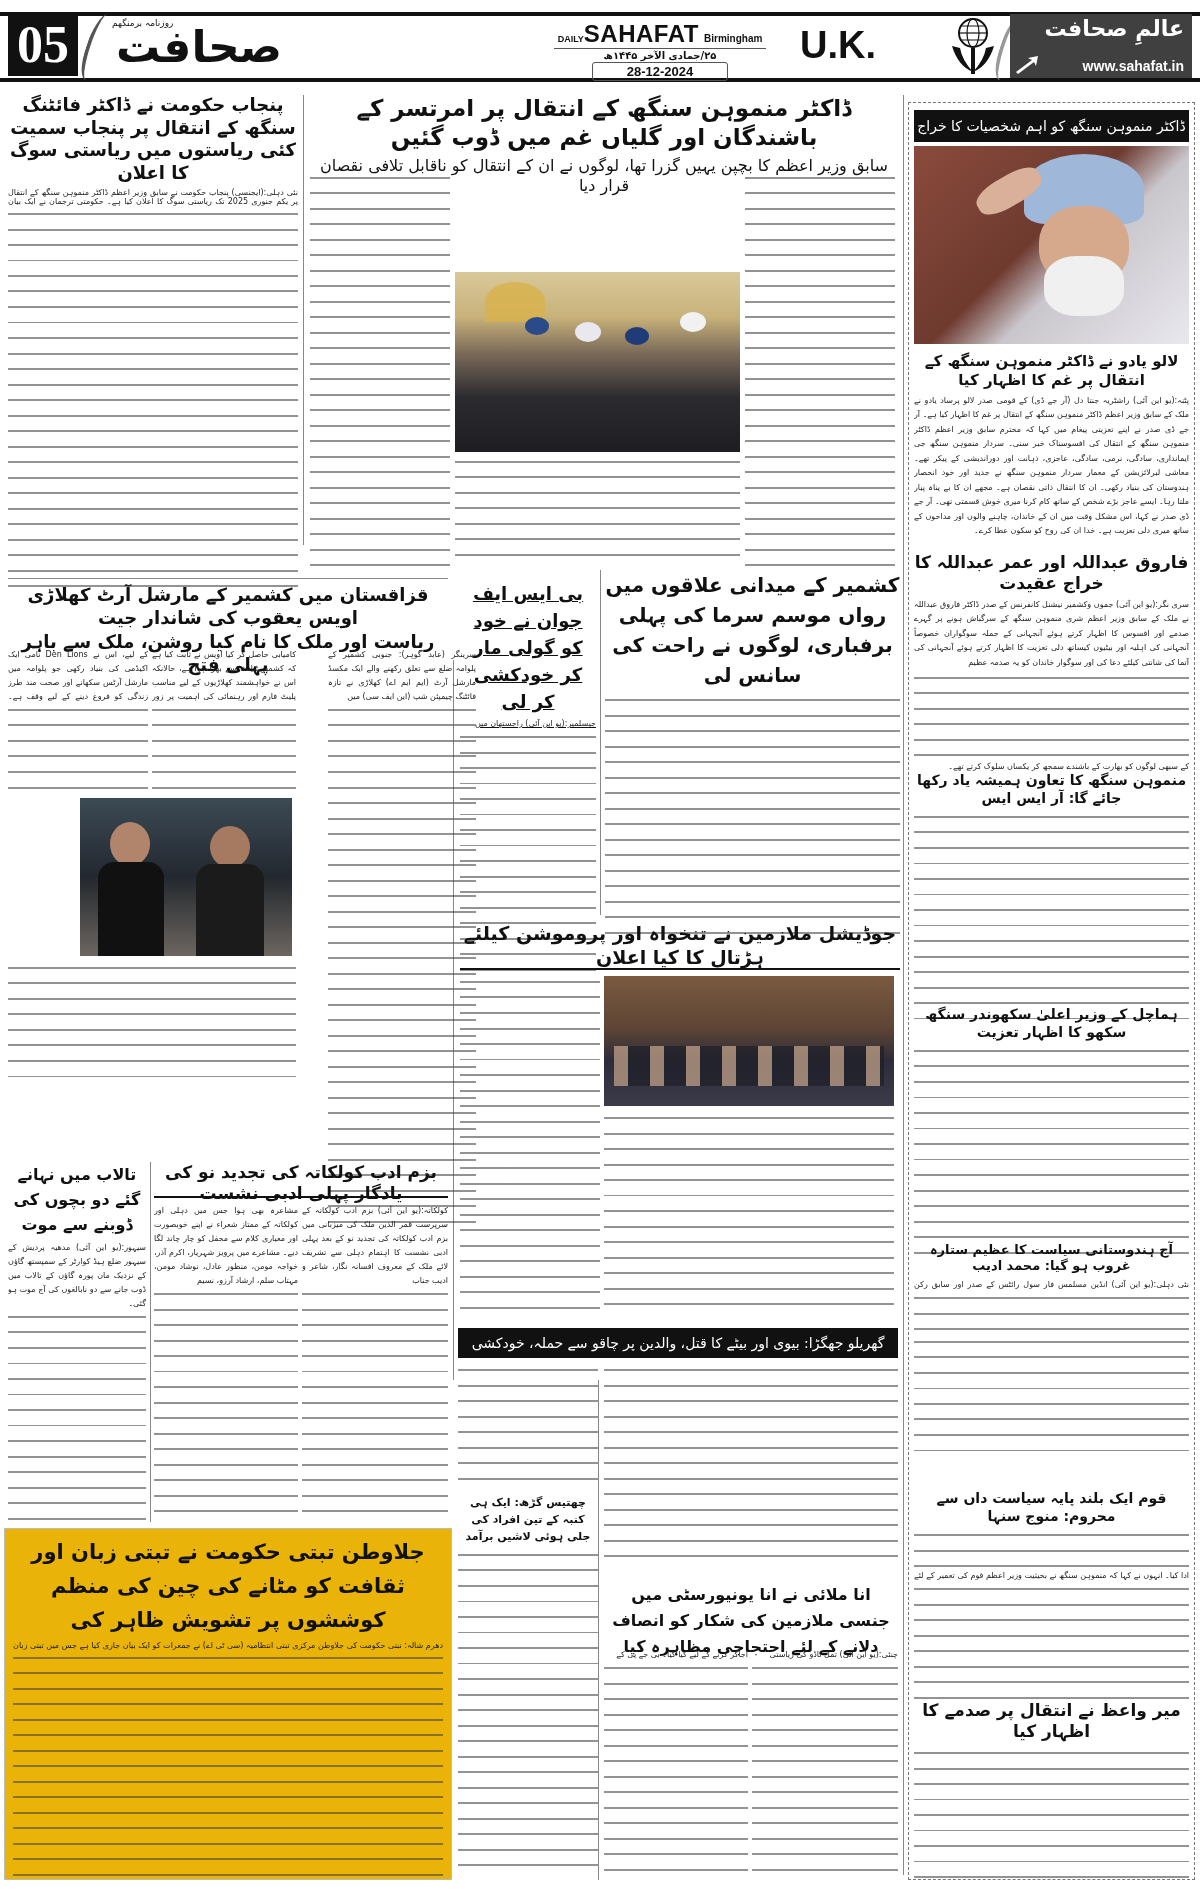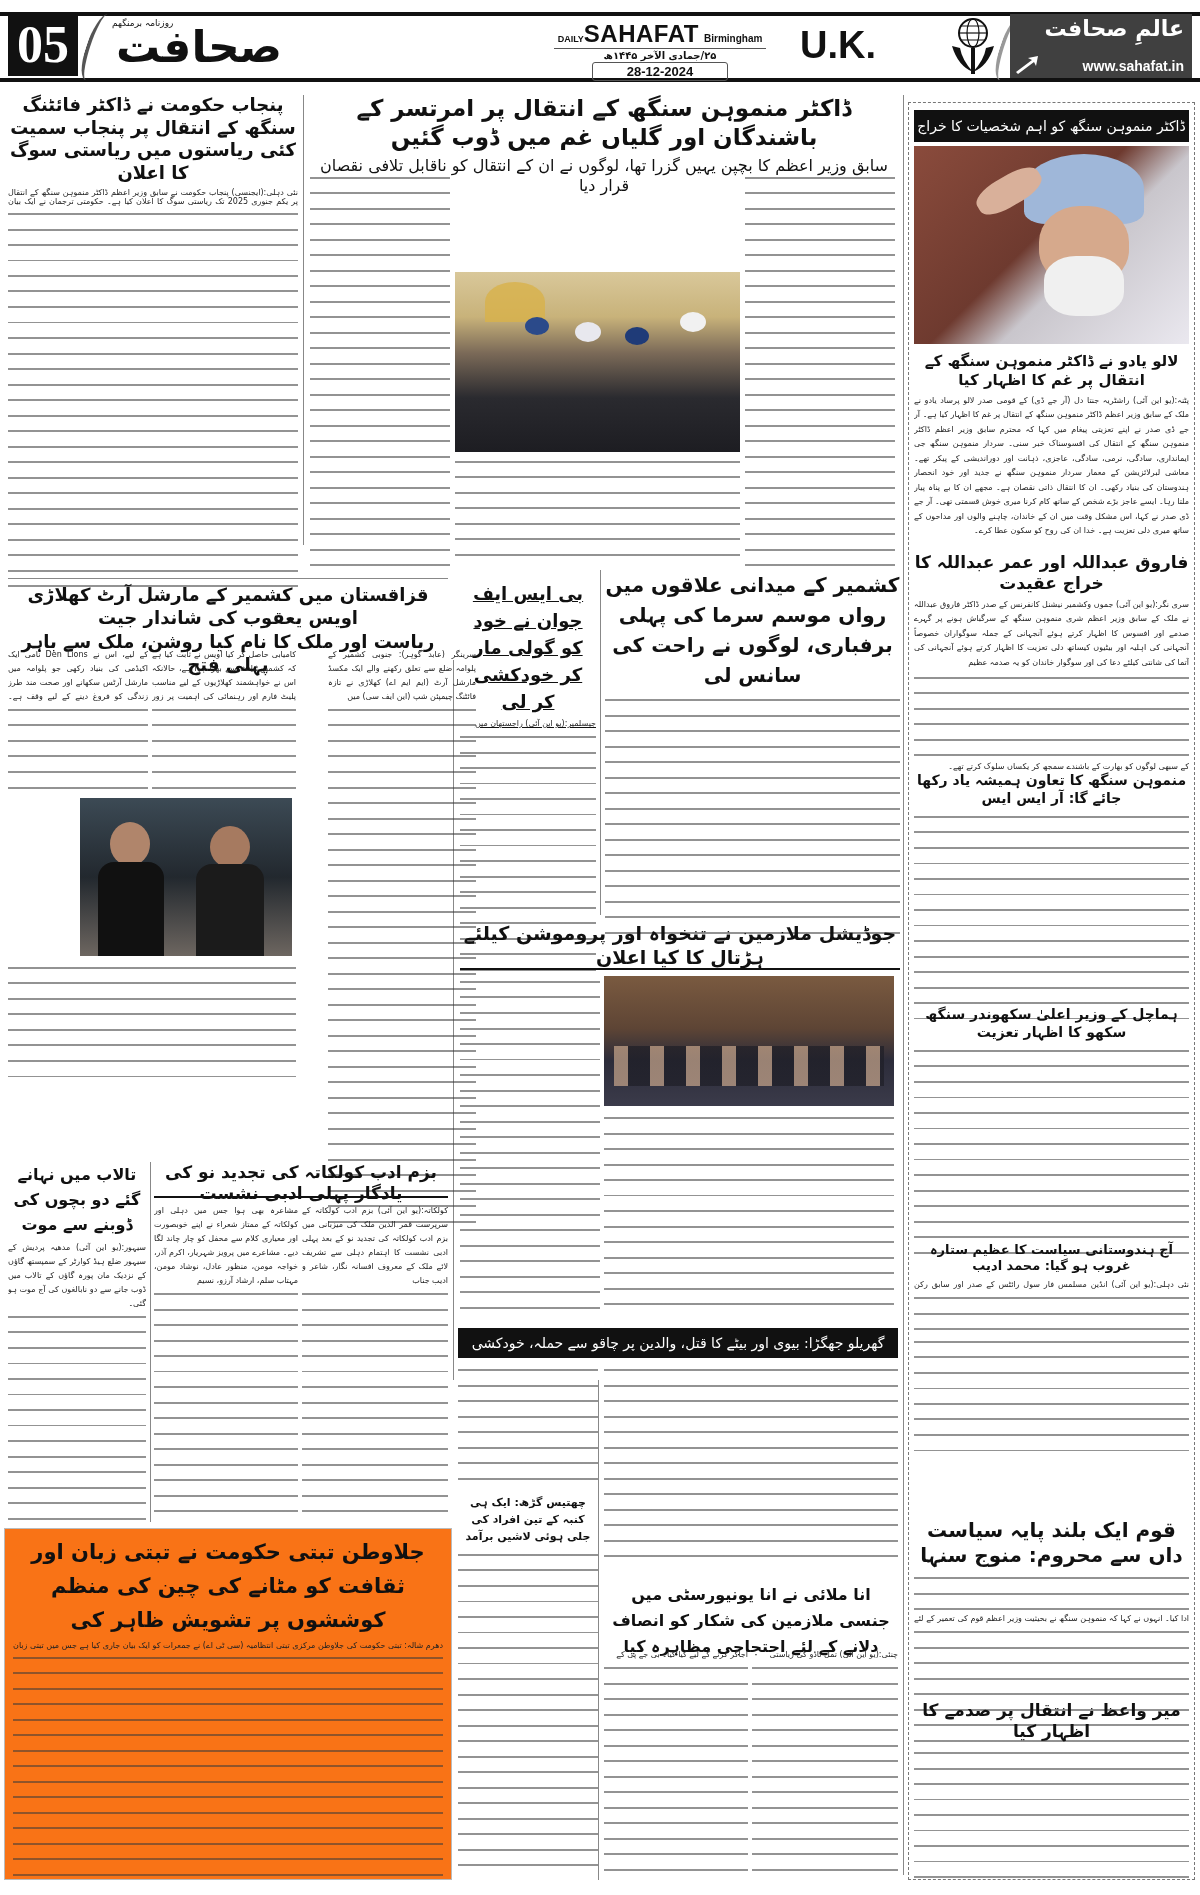--- a/index.html
+++ b/index.html
@@ -23,21 +23,21 @@
   .brand-url { position: absolute; right: 8px; bottom: 4px; font-family: "Liberation Sans", sans-serif; font-size: 14px; font-weight: bold; }
   .hl { font-family: "DejaVu Sans", sans-serif; font-weight: bold; direction: rtl; text-align: center; line-height: 1.25; }
   .col { position: absolute; }
   .text-block { direction: rtl; text-align: justify; font-size: 8.5px; line-height: 15.5px; color: #222; overflow: hidden; }
   .lines { background: repeating-linear-gradient(to bottom, transparent 0 5px, #3a3a3a 5px 7px, transparent 7px 15.5px); opacity: 0.55; }
   .vrule { position: absolute; width: 1px; background: #888; }
   .hrule { position: absolute; height: 2px; background: #111; }
   .photo { position: absolute; overflow: hidden; }
   .dashed { border: 1px dashed #777; }
   .blackbar { background: #111; color: #fff; }
-  .shade { background: #f97316; }
+  .shade { background: #eab308; }
 </style>
 </head>
 <body>
 
 <div class="masthead"></div>
 <div class="pgnum">05</div>
 <div class="swoosh" style="left:86px;top:14px;"></div>
 <div class="logo-small rtl">روزنامہ برمنگھم</div>
 <div class="logo-ur rtl">صحافت</div>
 
@@ -129,21 +129,21 @@
 </div>
 
 <div class="col" style="left:914px;top:1242px;width:275px;">
   <div class="hl" style="font-size:13px;">آج ہندوستانی سیاست کا عظیم ستارہ غروب ہو گیا: محمد ادیب</div>
   <div class="text-block" style="font-size:8px;line-height:14px;height:14px;margin-top:3px;">نئی دہلی:(یو این آئی) انڈین مسلمس فار سول رائٹس کے صدر اور سابق رکن پارلیمنٹ محمد</div>
   <div class="text-block lines" style="height:44px;"></div>
   <div class="text-block lines" style="height:120px;"></div>
 </div>
 
 <div class="col" style="left:914px;top:1490px;width:275px;">
-  <div class="hl" style="font-size:20px;margin-top:28px;">قوم ایک بلند پایہ سیاست داں سے محروم: منوج سنہا</div>
+  <div class="hl" style="font-size:14px;">قوم ایک بلند پایہ سیاست داں سے محروم: منوج سنہا</div>
   <div class="text-block lines" style="height:40px;margin-top:4px;"></div>
   <div class="text-block" style="font-size:8px;line-height:14px;height:14px;">ادا کیا۔ انہوں نے کہا کہ منموہن سنگھ نے بحیثیت وزیر اعظم قوم کی تعمیر کے لئے جرات مندانہ</div>
   <div class="text-block lines" style="height:124px;"></div>
 </div>
 
 <div class="col" style="left:914px;top:1700px;width:275px;">
   <div class="hl" style="font-size:17px;">میر واعظ نے انتقال پر صدمے کا اظہار کیا</div>
   <div class="text-block lines" style="height:140px;margin-top:4px;"></div>
 </div>
 

